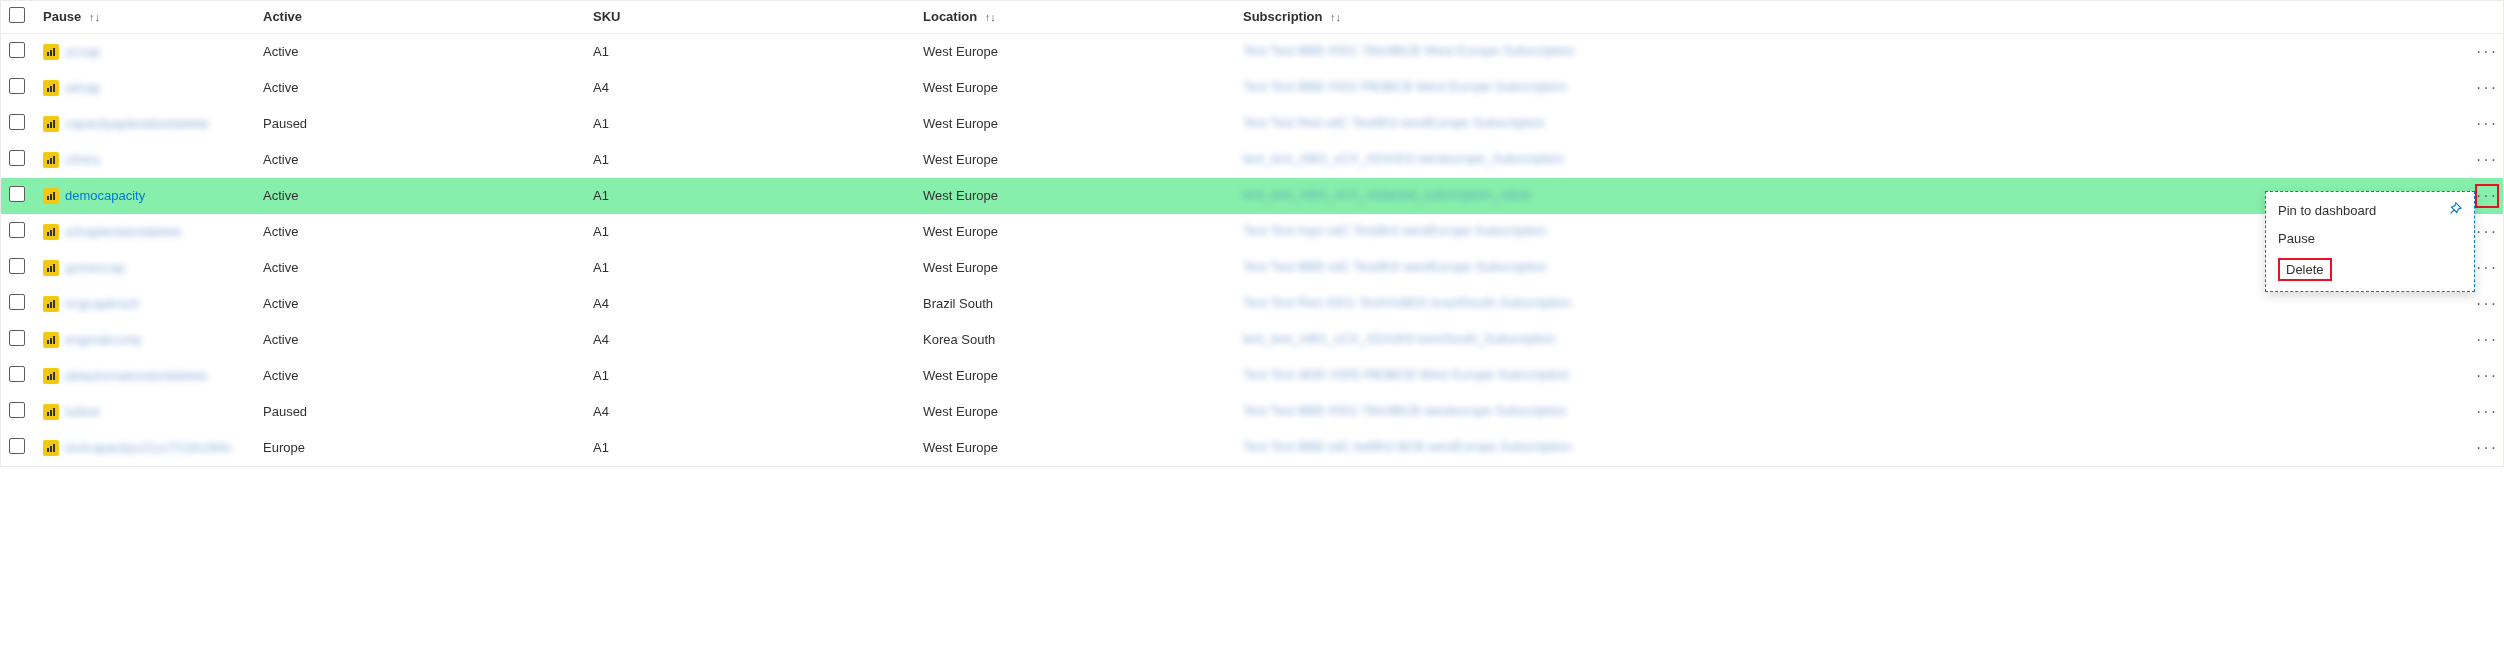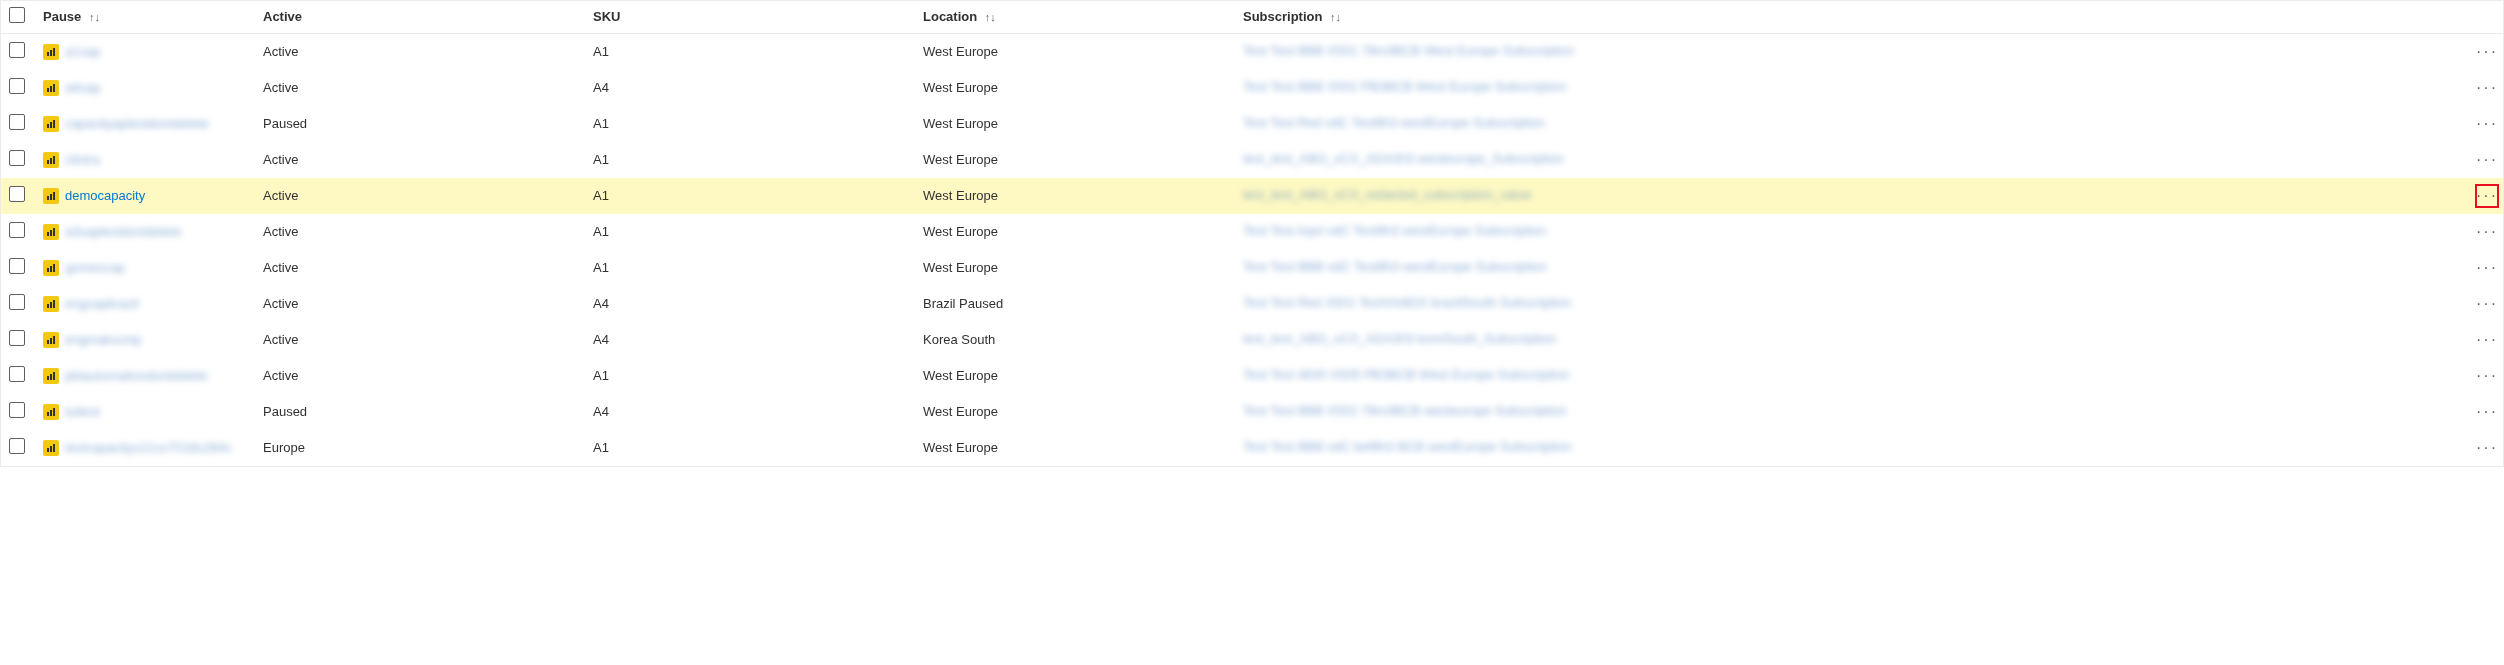--- a/index.html
+++ b/index.html
@@ -14,21 +14,21 @@
   table { width: 100%; border-collapse: collapse; table-layout: fixed; }
   th, td {
     text-align: left;
     padding: 6px 8px;
     height: 32px;
     vertical-align: middle;
     overflow: hidden;
     white-space: nowrap;
   }
   thead th { border-bottom: 1px solid #eaeaea; font-weight: 600; }
-  tbody tr.hovered { background: #fef9c3; padding-left: 39px; }
+  tbody tr.hovered { background: #86efac; padding-left: 39px; }
 
   col.c-chk  { width: 34px; }
   col.c-name { width: 220px; }
   col.c-stat { width: 330px; }
   col.c-sku  { width: 330px; }
   col.c-loc  { width: 320px; }
   col.c-sub  { width: auto; }
   col.c-act  { width: 36px; }
 
   .chk {
@@ -286,21 +286,21 @@
                   <rect x="1" y="5" width="2" height="4" fill="#323130"></rect>
                   <rect x="4" y="3" width="2" height="6" fill="#323130"></rect>
                   <rect x="7" y="1" width="2" height="8" fill="#323130"></rect>
                 </svg>
               </span>
               <a href="#" class="name-link blurred">engcapbrazil</a>
             </div>
           </td>
           <td>Active</td>
           <td>A4</td>
-          <td>Brazil Paused</td>
+          <td>Brazil South</td>
           <td><span class="blurred">Test Test Red X501 TestVm8DX brazilSouth Subscription</span></td>
           <td><span class="more-btn">
               <span class="dots">···</span>
             </span></td>
         </tr>
         <tr>
           <td><span class="chk"></span></td>
           <td>
             <div class="name-cell">
               <span class="row-icon">
@@ -383,14 +383,30 @@
           <td>A1</td>
           <td>West Europe</td>
           <td><span class="blurred">Test Test BBB vdC bef8h3 BCB westEurope Subscription</span></td>
           <td><span class="more-btn">
               <span class="dots">···</span>
             </span></td>
         </tr>
       </tbody>
 </table>
 
-
+<div class="context-menu" style="top:190px; right:28px;">
+  <div class="mi">
+    <span>Pin to dashboard</span>
+    <span class="pin-icon">
+      <svg width="14" height="14" viewBox="0 0 16 16" fill="none" stroke="#0078d4" stroke-width="1.3">
+        <path d="M9 1l6 6-3 1-2 4-3-3-4 4 4-4-3-3 4-2 1-3z"></path>
+      </svg>
+    </span>
+  </div>
+  <div class="mi">
+    <span>Pause</span>
+  </div>
+  <div class="mi">
+    <span class="delete-box">Delete</span>
+  </div>
 </div>
 
+</div>
+
 </body></html>

